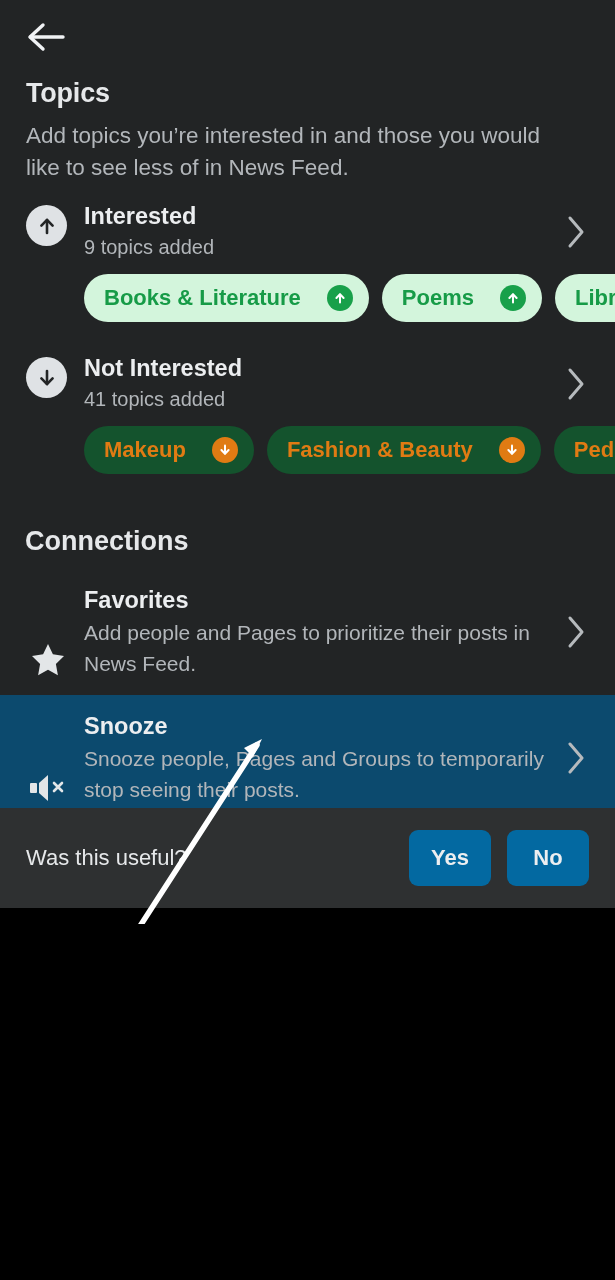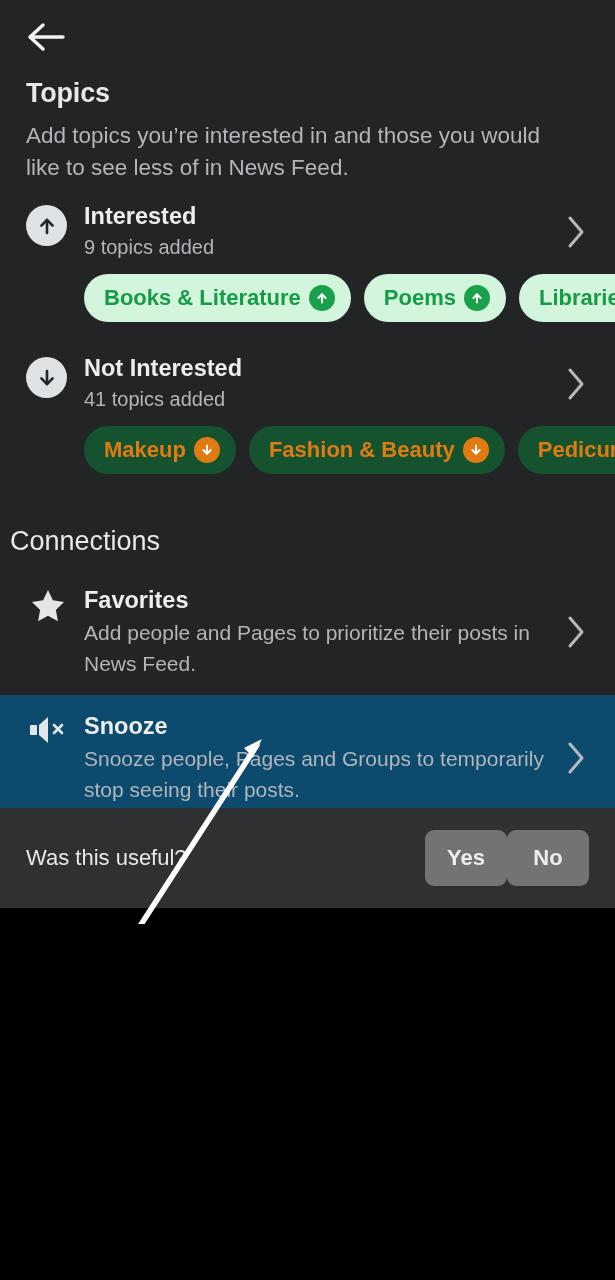--- a/index.html
+++ b/index.html
@@ -103,21 +103,21 @@
   .chip-strip {
     display: flex;
     gap: 13px;
     padding: 13px 0 0 84px;
     white-space: nowrap;
     overflow: hidden;
   }
   .chip {
     display: inline-flex;
     align-items: flex-start;
-    gap: 8px;
+    gap: 26px;
     border-radius: 999px;
     padding: 11px 16px 11px 20px;
     font-size: 22px;
     font-weight: bold;
     flex: 0 0 auto;
     cursor: pointer;
   }
   .chip.up {
     background: #d3f5dc;
     color: #169b47;
@@ -135,28 +135,28 @@
     justify-content: center;
     flex: 0 0 auto;
   }
   .chip.up .chip-badge { background: #18a04a; }
   .chip.down .chip-badge { background: #e07b13; }
 
   
   .conn-title {
     color: #e6e8ea;
     font-size: 27px;
-    font-weight: normal;
-    padding: 0 10px;
+    font-weight: bold;
+    padding: 0 25px;
     margin-top: 52px;
     margin-bottom: 12px;
   }
   .conn-row {
     display: flex;
-    align-items: flex-start;
+    align-items: flex-end;
     padding: 16px 18px 16px 26px;
     position: relative;
     cursor: pointer;
   }
   .conn-row.active { background: #0c4a6e; }
   .conn-icon {
     width: 44px;
     flex: 0 0 auto;
     display: flex;
     align-items: flex-start;
@@ -194,28 +194,29 @@
     align-items: center;
     padding: 0 26px;
     box-sizing: border-box;
   }
   .footer-q {
     color: #e6e8ea;
     font-size: 22px;
     flex: 1 1 auto;
   }
   .footer-btn {
-    background: #737373;
+    background: #0369a1;
     color: #eceef0;
     font-size: 22px;
     font-weight: bold;
     border: none;
     border-radius: 9px;
     padding: 15px 0;
     width: 82px;
+    margin-left: 16px;
     cursor: pointer;
     font-family: "Liberation Sans", sans-serif;
   }
   .navbar {
     position: absolute;
     left: 0;
     right: 0;
     bottom: 0;
     height: 16px;
     background: #000;

